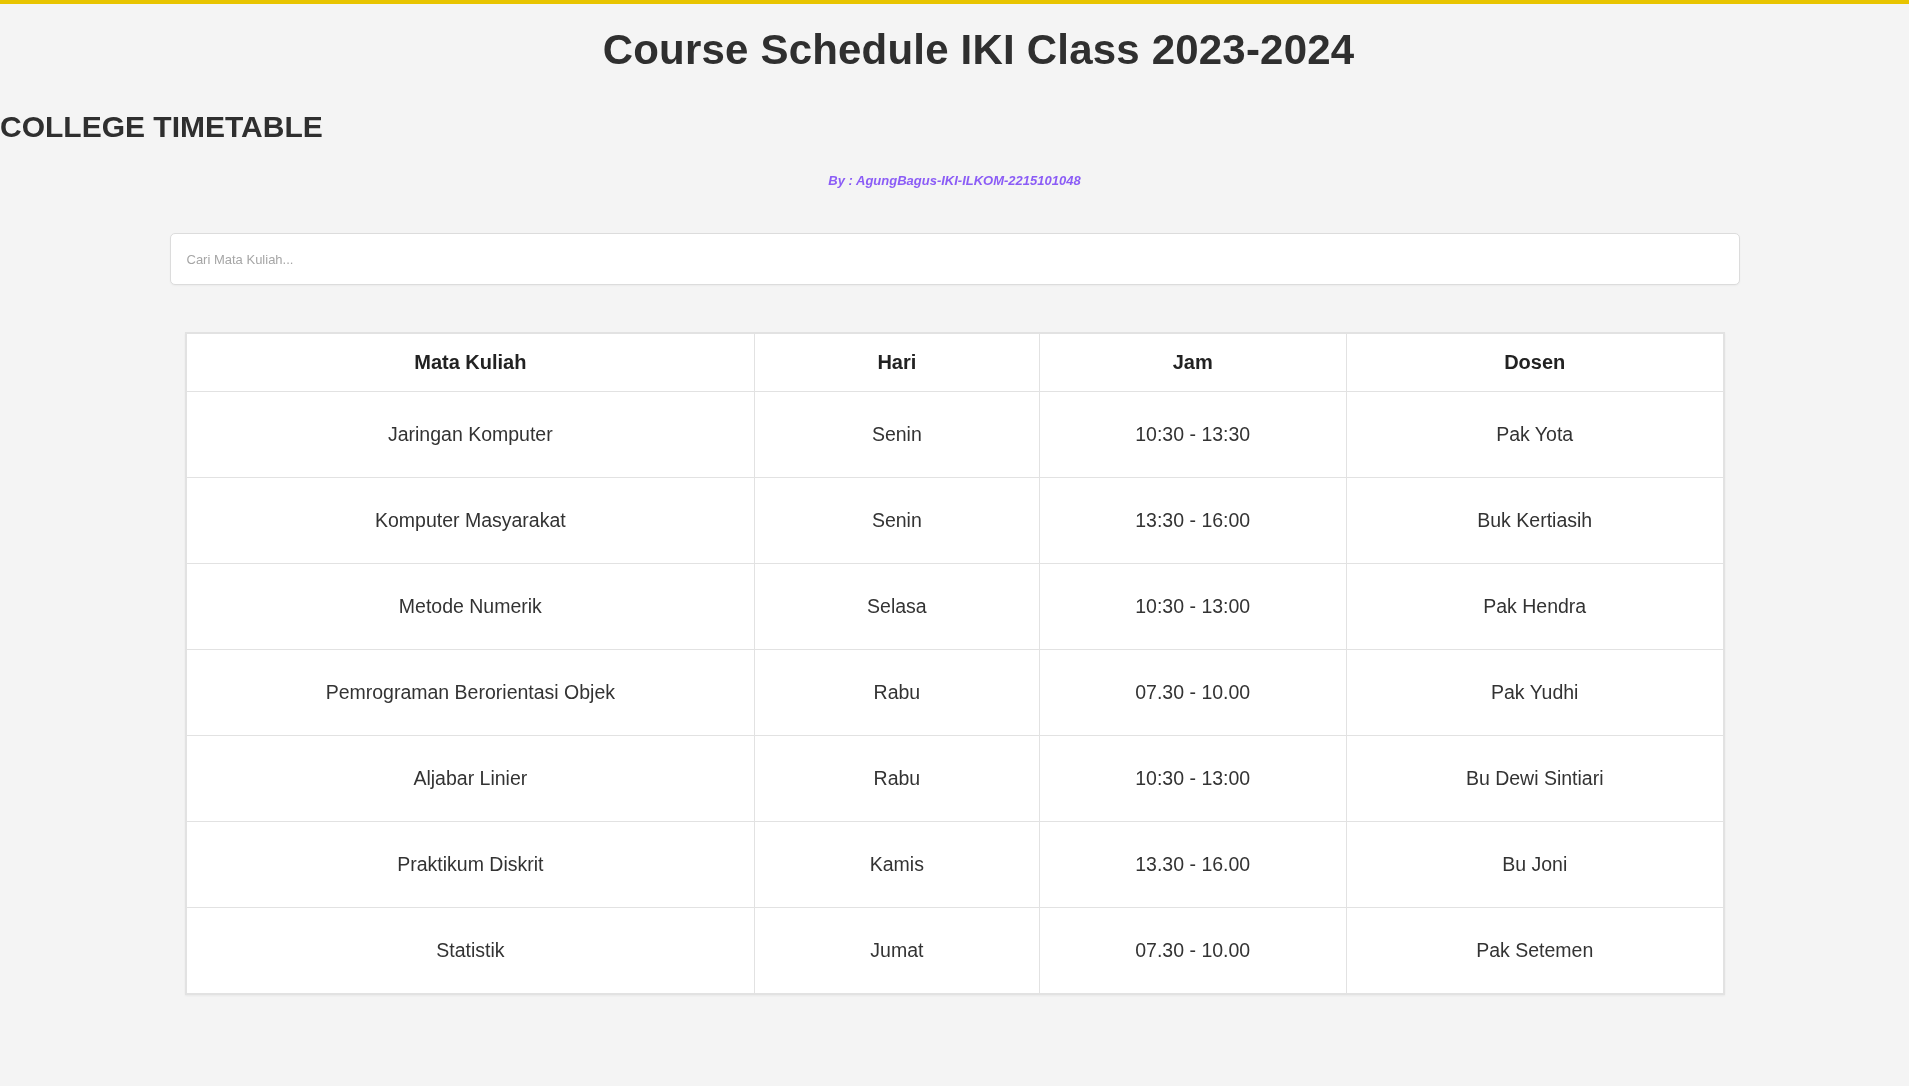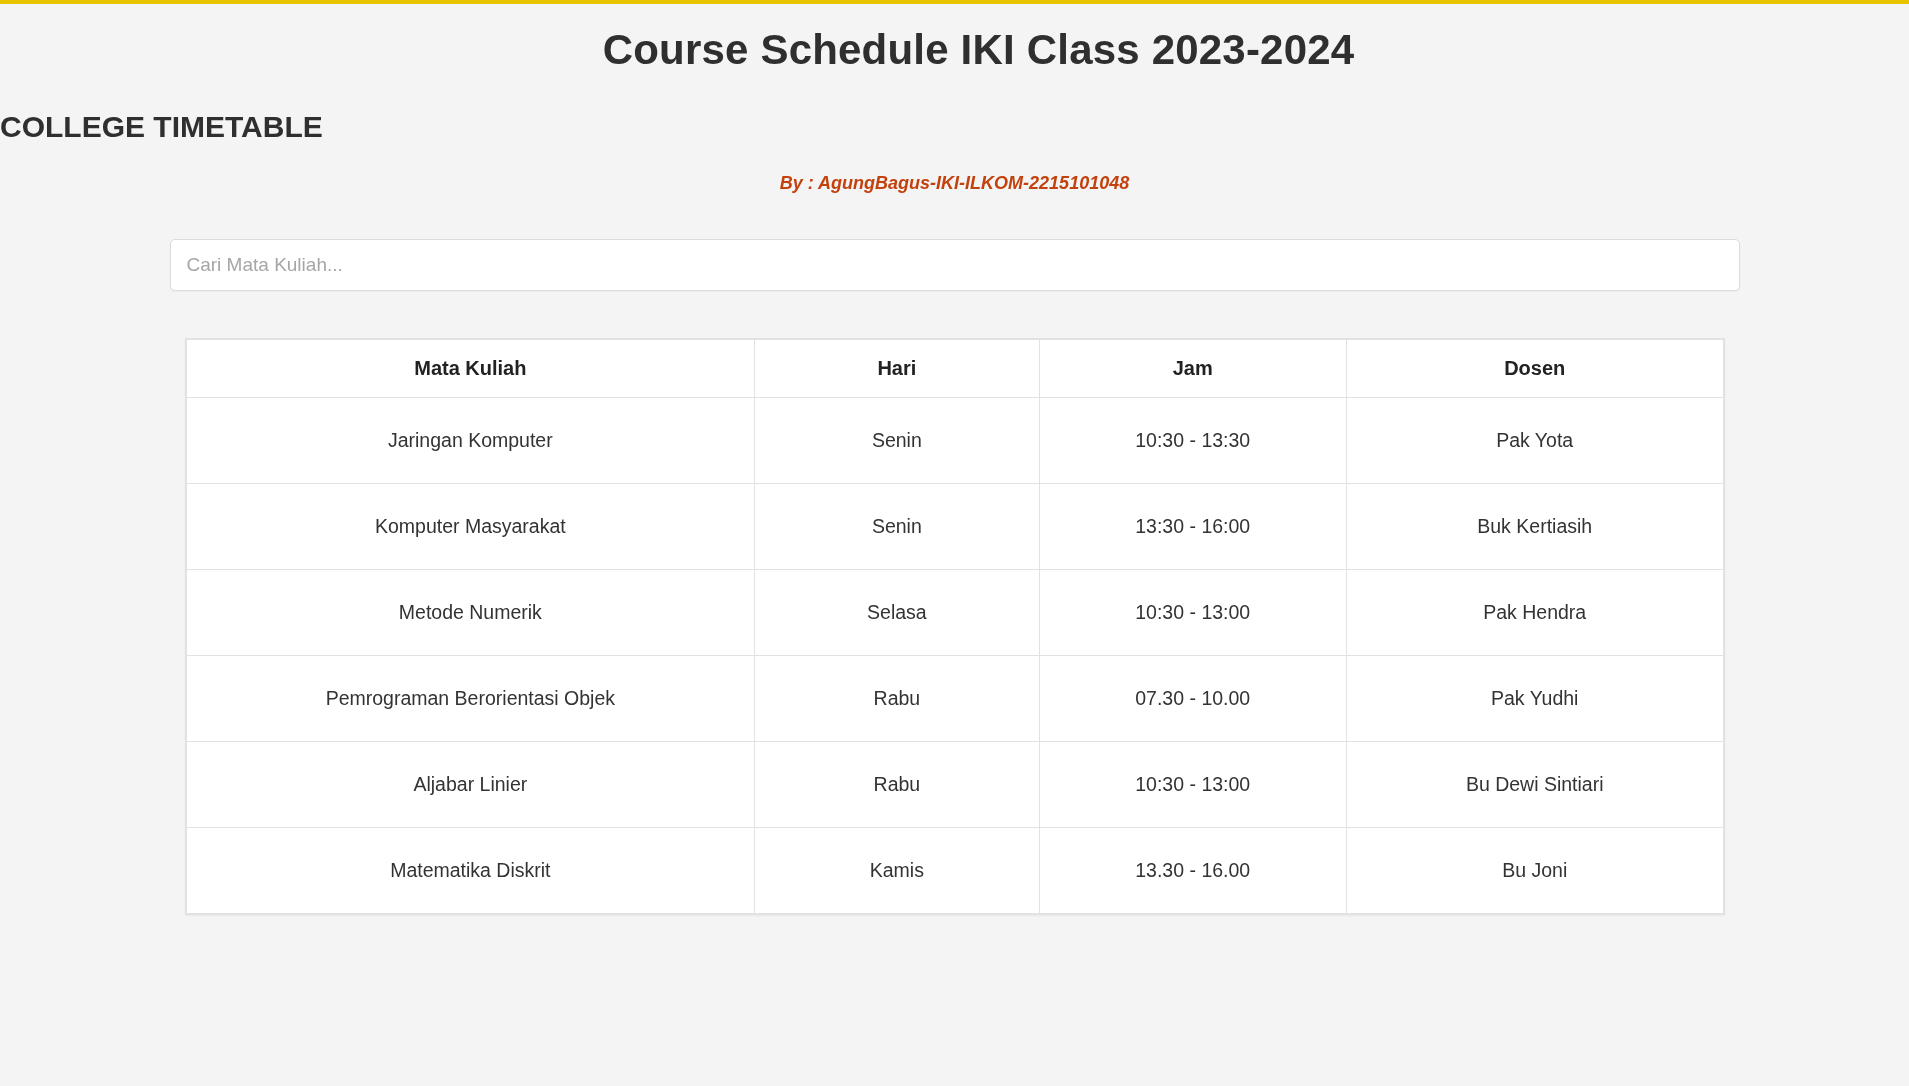--- a/index.html
+++ b/index.html
@@ -34,38 +34,38 @@
   }
   .page-subtitle {
     text-align: left;
     font-size: 30px;
     font-weight: bold;
     color: #2f2f2f;
     margin: 36px 0 0 0;
   }
   .page-byline {
     text-align: center;
-    font-size: 18px;
+    font-size: 13px;
     font-weight: bold;
     font-style: italic;
-    color: #c2410c;
+    color: #8b5cf6;
     margin: 29px 0 0 0;
   }
   .search-wrap {
     margin: 45px auto 0 auto;
     width: 1570px;
     max-width: 90%;
   }
   .search-input {
     width: 100%;
     height: 52px;
     border: 1px solid #dcdcdc;
     border-radius: 5px;
     background: #ffffff;
-    font-size: 19px;
+    font-size: 13px;
     color: #333;
     padding: 0 16px;
     font-family: "Liberation Sans", sans-serif;
     box-shadow: 0 1px 2px rgba(0,0,0,0.04);
     outline: none;
   }
   .search-input::placeholder {
     color: #a6a6a6;
   }
   .table-wrap {
@@ -159,22 +159,28 @@
           <td>07.30 - 10.00</td>
           <td>Pak Yudhi</td>
         </tr>
         <tr>
           <td>Aljabar Linier</td>
           <td>Rabu</td>
           <td>10:30 - 13:00</td>
           <td>Bu Dewi Sintiari</td>
         </tr>
         <tr>
-          <td>Matematika Diskrit</td>
+          <td>Praktikum Diskrit</td>
           <td>Kamis</td>
           <td>13.30 - 16.00</td>
           <td>Bu Joni</td>
+        </tr>
+        <tr>
+          <td>Statistik</td>
+          <td>Jumat</td>
+          <td>07.30 - 10.00</td>
+          <td>Pak Setemen</td>
         </tr>
       </tbody>
     </table>
   </div>
 
 </div>
 
 </body></html>

